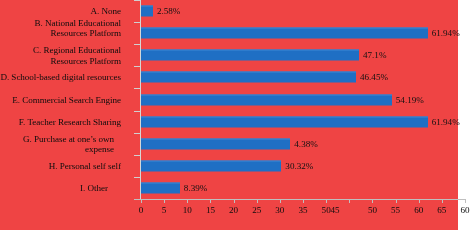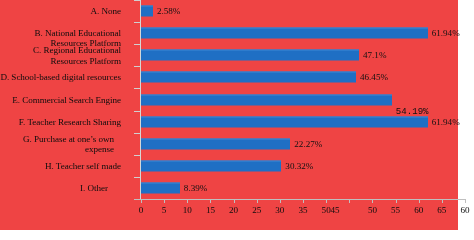--- a/index.html
+++ b/index.html
@@ -91,29 +91,29 @@
 </head>
 <body>
 
 <div id="chart-root">
 
   <div id="y-axis-line"></div>
   <div id="x-axis-line"></div>
 
   <div id="cat-labels">
       <div class="cat-label" style="top: 11.0556px; padding-right: 3px;">A. None</div>
-      <div class="cat-label" style="top: 38px; padding-right: 3px; text-align: right;">B. National Educational
+      <div class="cat-label" style="top: 28px; padding-right: 3px; text-align: right;">B. National Educational
 Resources Platform</div>
       <div class="cat-label" style="top: 55.2778px; padding-right: 3px;">C. Regional Educational
 Resources Platform</div>
       <div class="cat-label" style="top: 77.3889px; padding-right: 3px;">D. School-based digital resources</div>
       <div class="cat-label" style="top: 99.5px; padding-right: 3px;">E. Commercial Search Engine</div>
       <div class="cat-label" style="top: 121.611px; padding-right: 3px;">F. Teacher Research Sharing</div>
       <div class="cat-label" style="top: 143.722px; padding-right: 10px;">G. Purchase at one’s own expense</div>
-      <div class="cat-label" style="top: 165.833px; padding-right: 3px;">H. Teacher self made</div>
+      <div class="cat-label" style="top: 165.833px; padding-right: 3px;">H. Personal self self</div>
       <div class="cat-label" style="top: 187.944px; padding-right: 16px; text-align: right;">I. Other</div>
     </div>
   <div id="y-ticks">
       <div class="y-tick" style="top: 0px;"></div>
       <div class="y-tick" style="top: 22px;"></div>
       <div class="y-tick" style="top: 44px;"></div>
       <div class="y-tick" style="top: 66px;"></div>
       <div class="y-tick" style="top: 88px;"></div>
       <div class="y-tick" style="top: 111px;"></div>
       <div class="y-tick" style="top: 133px;"></div>
@@ -125,25 +125,25 @@
     <div id="bars">
         <div class="bar" style="left: 0px; top: 11.0556px; width: 11.9417px;"></div>
         <div class="bar-value" style="left: 15.9417px; top: 11.0556px;">2.58%</div>
         <div class="bar" style="left: 0px; top: 33.1667px; width: 286.694px;"></div>
         <div class="bar-value" style="left: 290.694px; top: 33.1667px;">61.94%</div>
         <div class="bar" style="left: 0px; top: 55.2778px; width: 218.006px;"></div>
         <div class="bar-value" style="left: 222.006px; top: 55.2778px;">47.1%</div>
         <div class="bar" style="left: 0px; top: 77.3889px; width: 214.997px;"></div>
         <div class="bar-value" style="left: 218.997px; top: 77.3889px;">46.45%</div>
         <div class="bar" style="left: 0px; top: 99.5px; width: 250.822px;"></div>
-        <div class="bar-value" style="left: 254.822px; top: 111px; font-family: Liberation Mono, monospace;">54.19%</div>
+        <div class="bar-value" style="left: 254.822px; top: 100px;">54.19%</div>
         <div class="bar" style="left: 0px; top: 121.611px; width: 286.694px;"></div>
         <div class="bar-value" style="left: 290.694px; top: 121.611px;">61.94%</div>
         <div class="bar" style="left: 0px; top: 143.722px; width: 149.318px;"></div>
-        <div class="bar-value" style="left: 153.318px; top: 143.722px;">22.27%</div>
+        <div class="bar-value" style="left: 153.318px; top: 143.722px;">4.38%</div>
         <div class="bar" style="left: 0px; top: 165.833px; width: 140.338px;"></div>
         <div class="bar-value" style="left: 144.338px; top: 165.833px;">30.32%</div>
         <div class="bar" style="left: 0px; top: 187.944px; width: 38.8337px;"></div>
         <div class="bar-value" style="left: 42.8337px; top: 187.944px;">8.39%</div>
       </div>
   </div>
 
   <div id="x-ticks">
       <div class="x-tick" style="left: 141px;"></div>
       <div class="x-tick" style="left: 164.143px;"></div>

